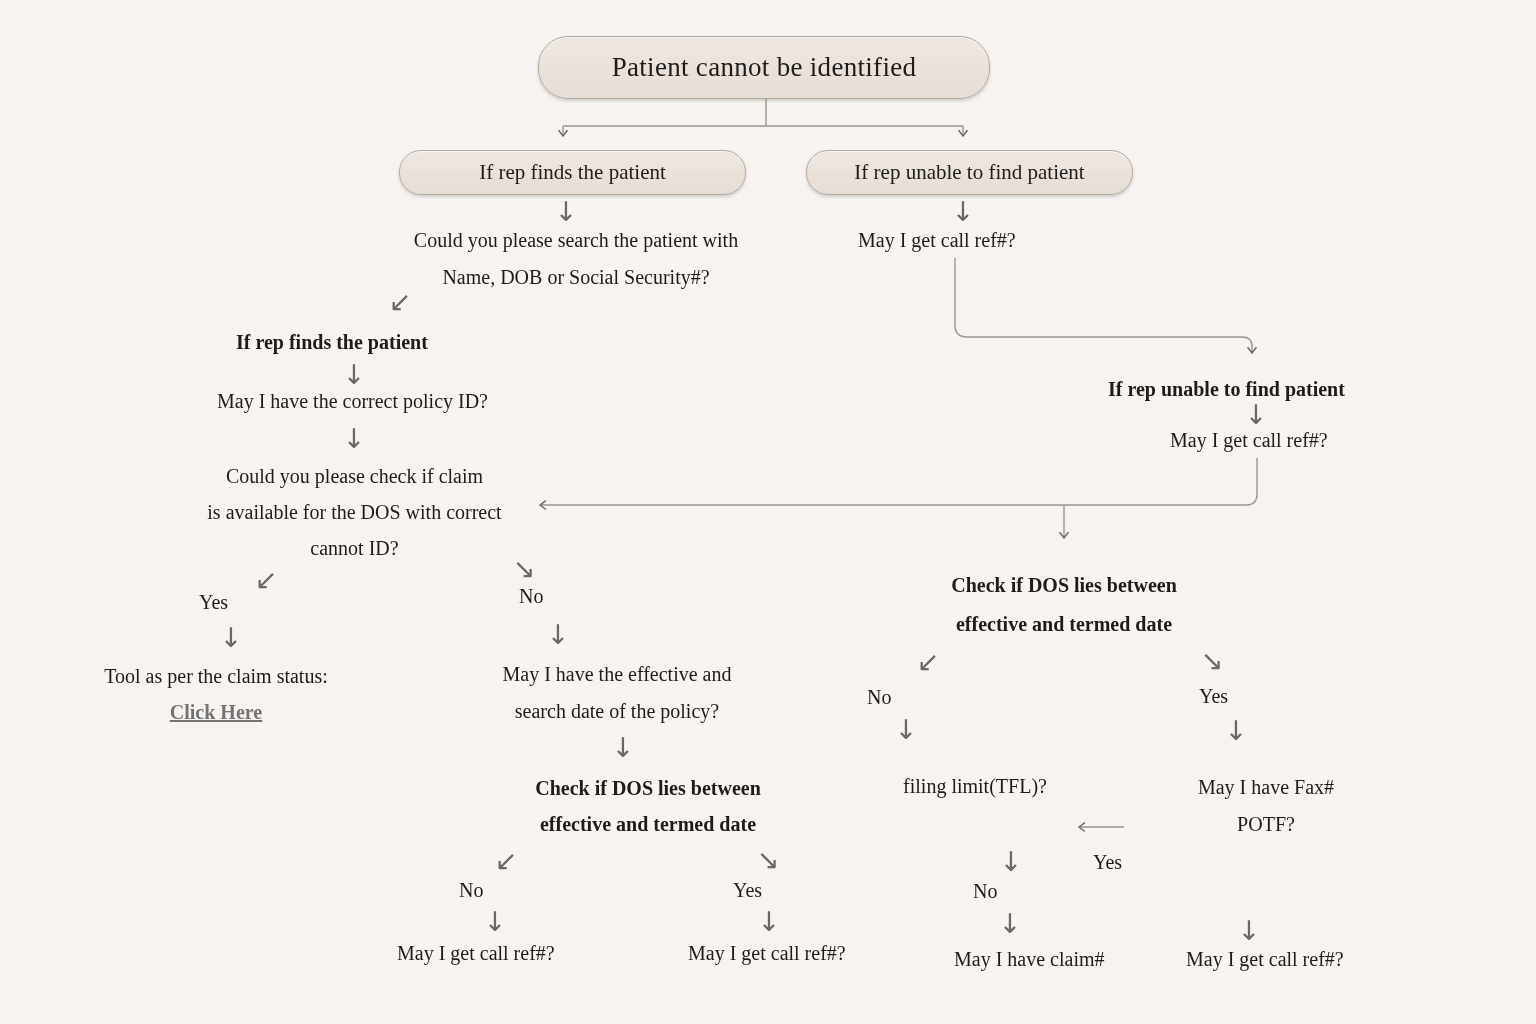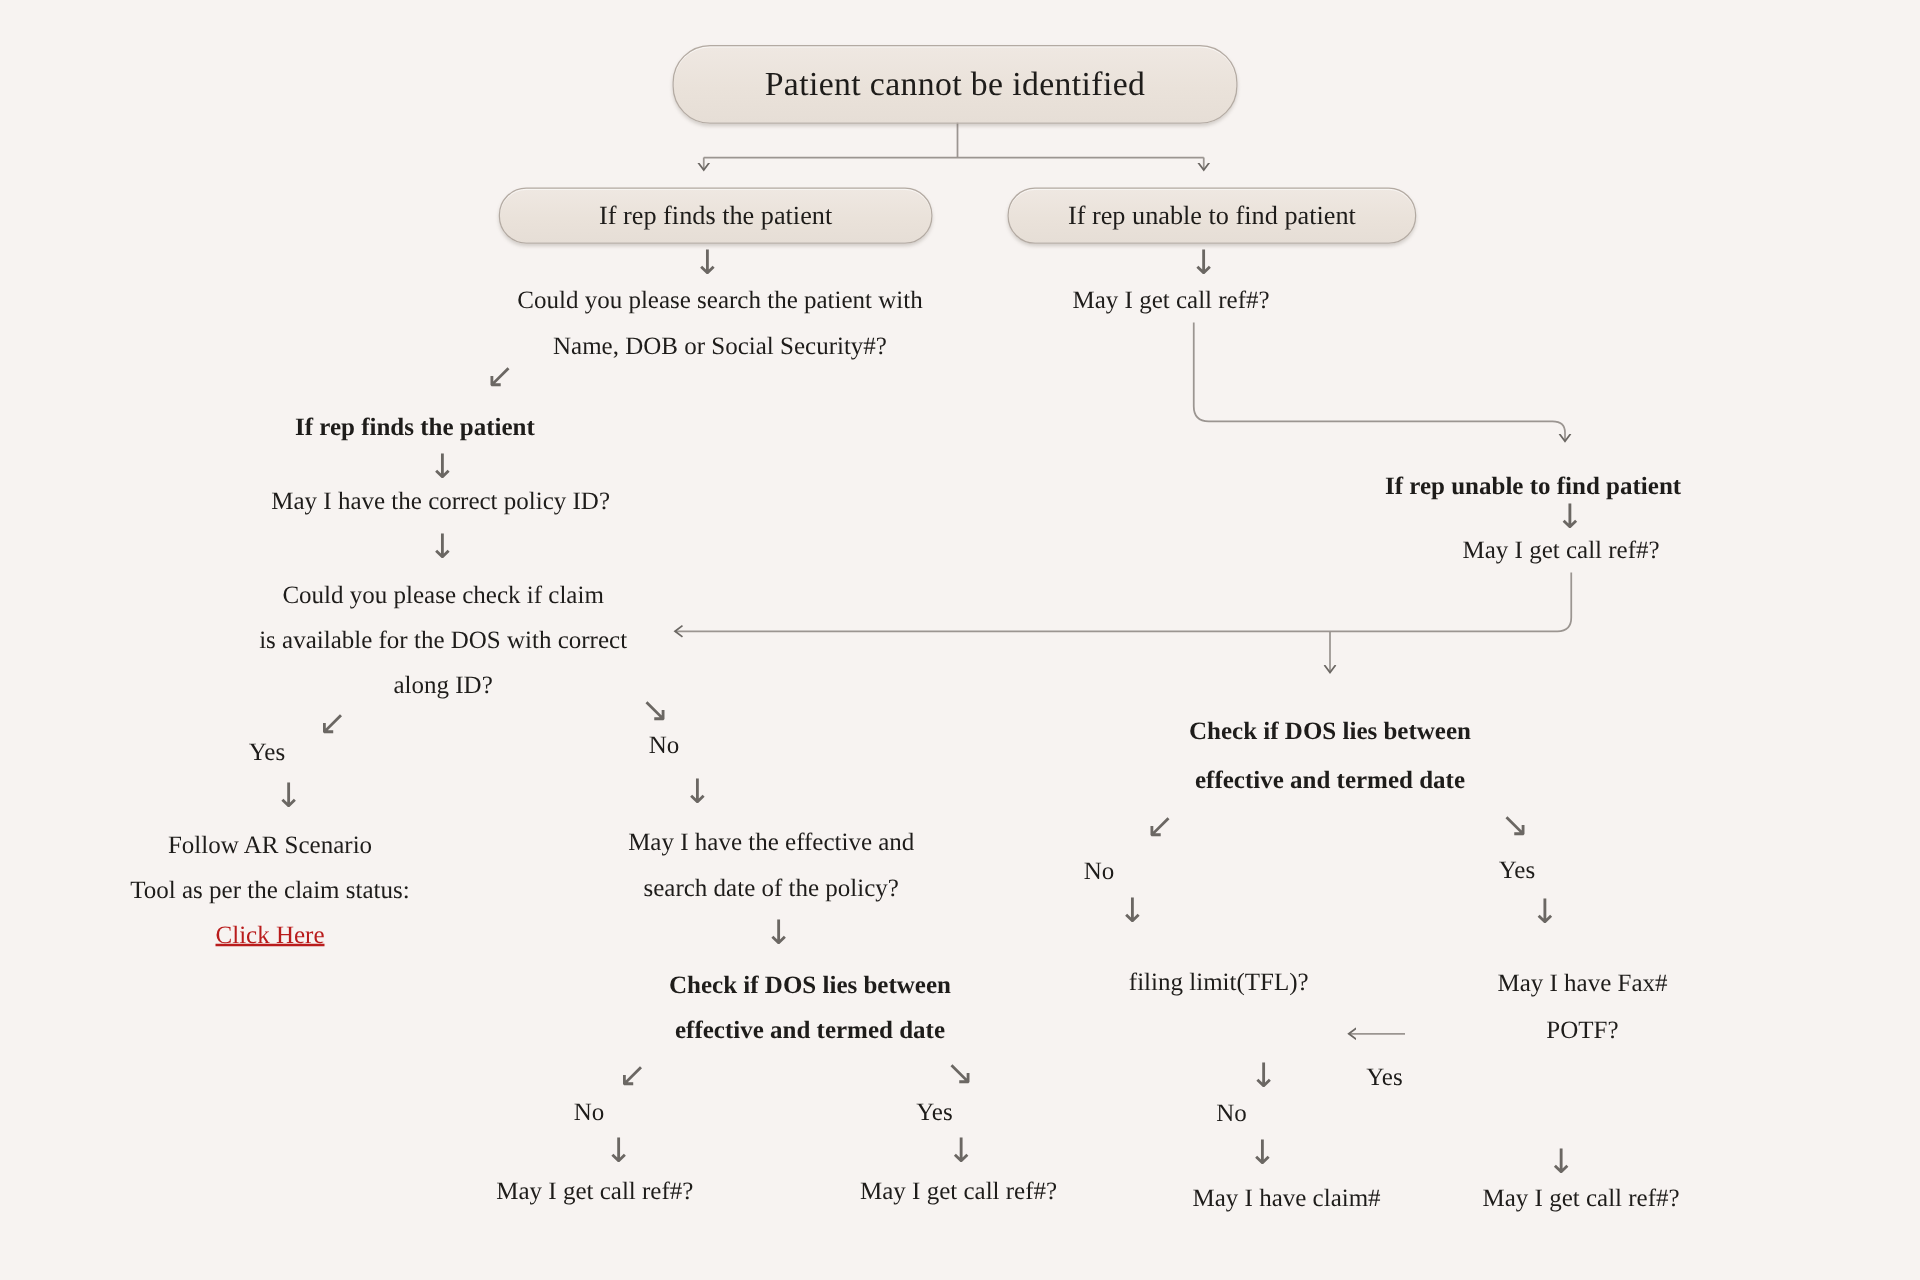--- a/index.html
+++ b/index.html
@@ -22,21 +22,21 @@
   .box.branch{font-size:21px;}
   .t{position:absolute;text-align:center;font-size:20px;}
   .t .ln{display:block;}
   .bold{font-weight:700;}
   .lbl{position:absolute;text-align:left;font-size:20px;line-height:26px;}
   .arrow{
     position:absolute;transform:translate(-50%,-50%);
     font-family:"DejaVu Sans",sans-serif;font-size:27px;line-height:1;
     color:#6b6763;
   }
-  .link{font-weight:400;text-decoration:underline;color:#b91c1c;cursor:pointer;}
+  .link{font-weight:700;text-decoration:underline;color:#737373;cursor:pointer;}
 </style>
 </head>
 <body>
 
 <div class="canvas">
 
   <svg class="connectors" viewBox="0 0 1536 1024">
     <defs>
       <marker id="ah" markerWidth="14" markerHeight="14" refX="6" refY="6" orient="auto" markerUnits="userSpaceOnUse">
         <path d="M0,1.5 L6,6 L0,10.5" fill="none" stroke="#6b6763" stroke-width="1.4"></path>
@@ -86,31 +86,30 @@
   <span class="arrow" style="left:354px;top:374px;">↓</span>
 
   <div class="lbl" style="left:217px;top:388px;width:300px;">
     <span>May I have the correct policy ID?</span>
   </div>
   <span class="arrow" style="left:354px;top:438px;">↓</span>
 
   <div class="t" style="left:188px;top:458px;width:333px;line-height:36px;">
     <span class="ln">Could you please check if claim</span>
     <span class="ln">is available for the DOS with correct</span>
-    <span class="ln">along ID?</span>
+    <span class="ln">cannot ID?</span>
   </div>
 
   <span class="arrow" style="left:266px;top:579px;">↙</span>
   <div class="lbl" style="left:199px;top:589px;width:70px;">
     <span>Yes</span>
   </div>
   <span class="arrow" style="left:231px;top:637px;">↓</span>
 
   <div class="t" style="left:86px;top:658px;width:260px;line-height:36px;">
-    <span class="ln">Follow AR Scenario</span>
     <span class="ln">Tool as per the claim status:</span>
     <span class="ln link">Click Here</span>
   </div>
 
   <span class="arrow" style="left:524px;top:568px;">↘</span>
   <div class="lbl" style="left:519px;top:583px;width:70px;">
     <span>No</span>
   </div>
   <span class="arrow" style="left:558px;top:634px;">↓</span>
 

